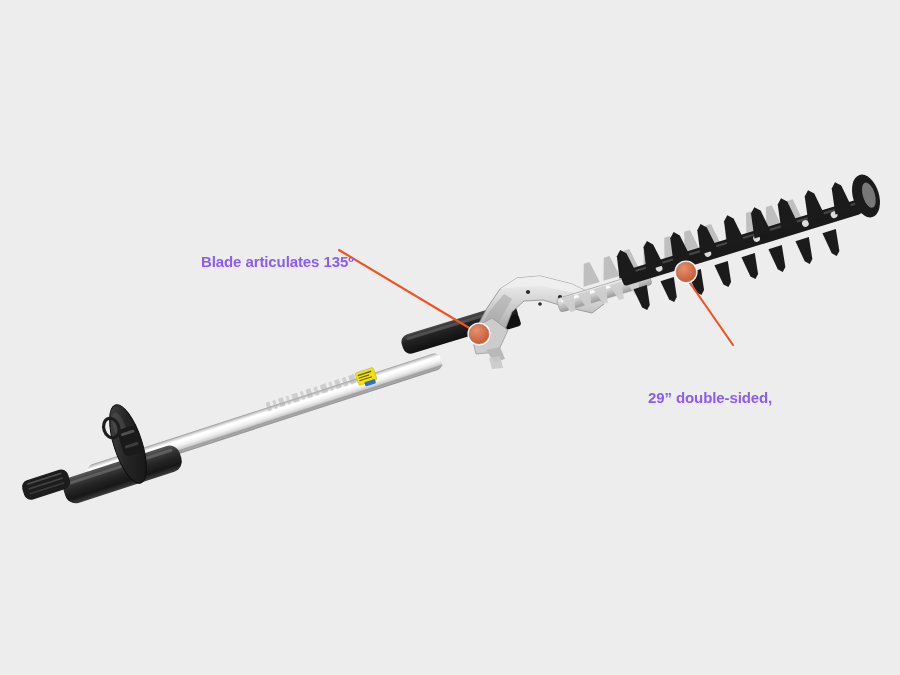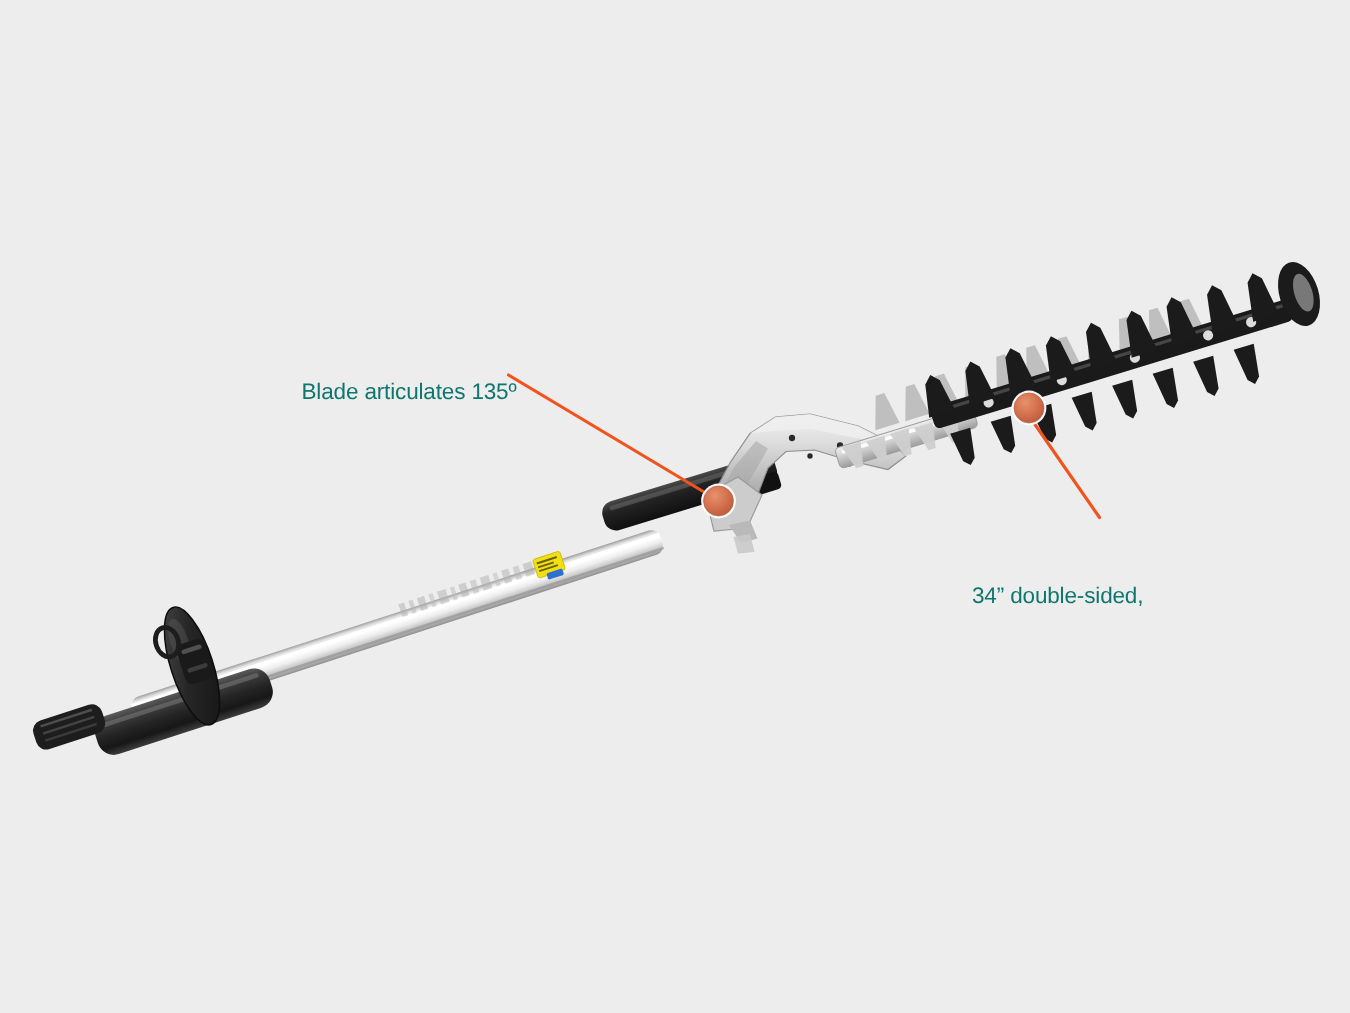--- a/index.html
+++ b/index.html
@@ -7,22 +7,22 @@
     width:900px;height:675px;
     background:#ededed;
     font-family:"Liberation Sans", sans-serif;
     overflow:hidden;
     position:relative;
   }
   #stage{position:absolute;left:0;top:0;width:900px;height:675px;}
   #artwork{position:absolute;left:0;top:0;width:900px;height:675px;}
   .callout-text{
     position:absolute;
-    font-weight:normal;
-    color:#0f766e;
+    font-weight:bold;
+    color:#8b5cf6;
     font-size:15px;
     line-height:19px;
     letter-spacing:-0.1px;
     white-space:pre;
   }
   #label-articulation{left:201px;top:214px;}
   #label-blades{left:648px;top:350px;}
   .cl-line{white-space:pre;}
 </style>
 </head>
@@ -309,16 +309,16 @@
       <circle cx="686" cy="272" r="10" fill="url(#gDot)"></circle>
       <circle cx="686" cy="272" r="10" fill="none" stroke="#b85b3c" stroke-width="0.6" opacity="0.7"></circle>
     </g>
   </svg>
 
   <div class="callout-text" id="label-articulation">
     <div class="cl-line">Blade articulates 135º</div>
   </div>
 
   <div class="callout-text" id="label-blades">
-    <div class="cl-line">34” double-sided,</div>
+    <div class="cl-line">29” double-sided,</div>
   </div>
 
 </div>
 
 </body></html>

